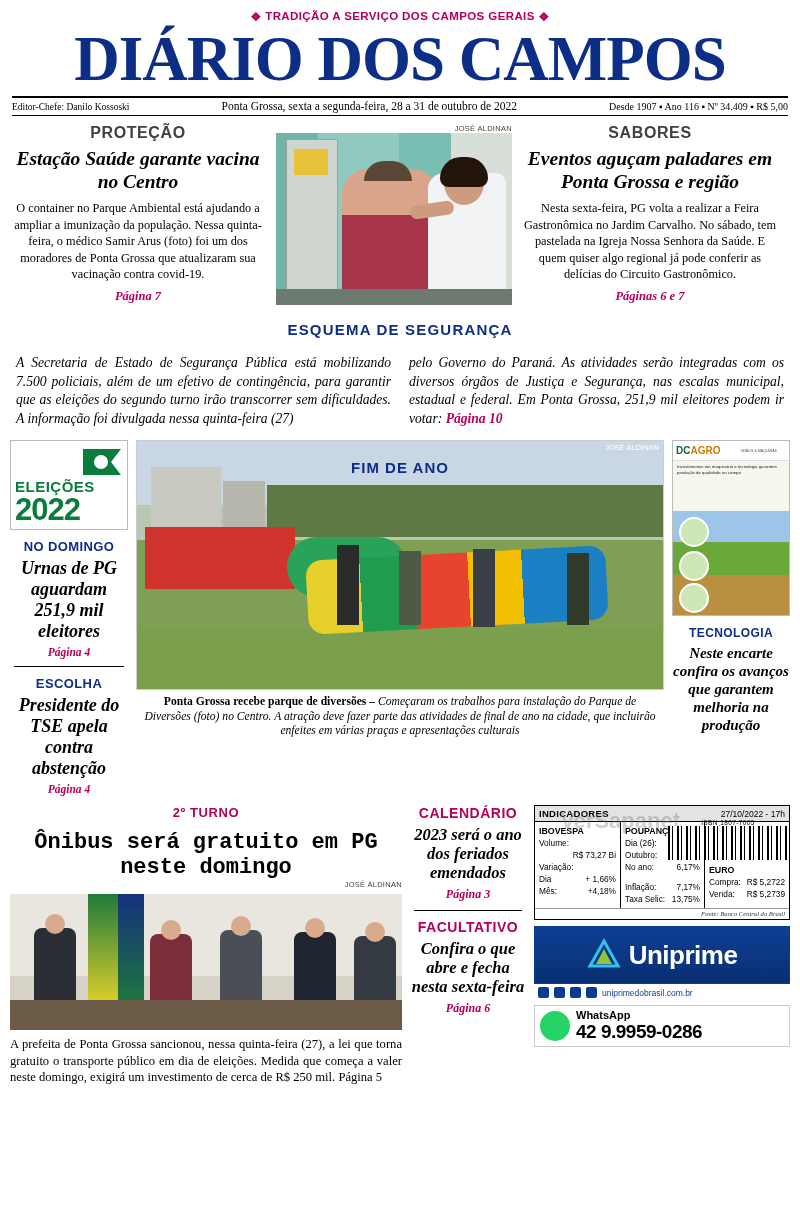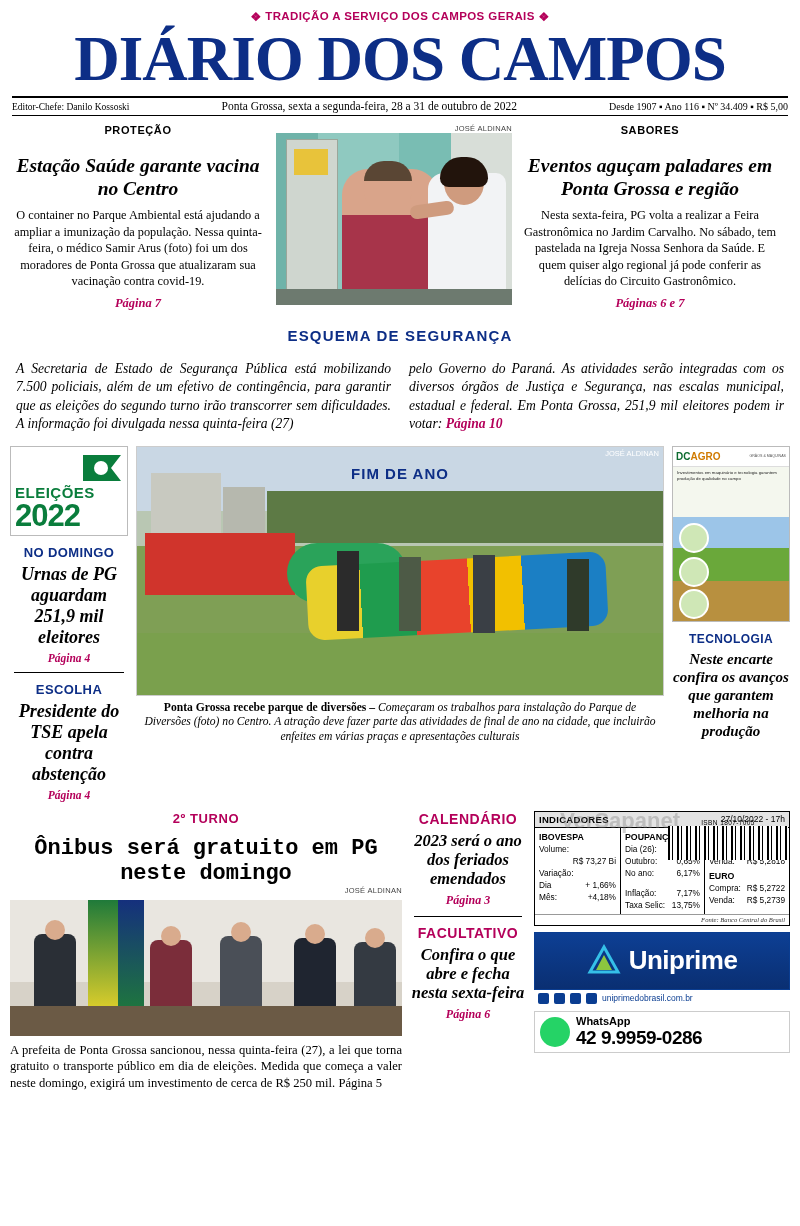--- a/index.html
+++ b/index.html
@@ -46,23 +46,23 @@
   .masthead-meta .left { font-size: 9.5px; }
   .masthead-meta .right { font-size: 10px; }
   .rule-thin { border-top: 1px solid #000; margin: 3px 2px 0 2px; }
 
   
   .topblock { display: flex; gap: 10px; margin-top: 8px; }
   .topcol { width: 256px; text-align: center; }
   .topcol.center { width: 236px; }
   .kicker {
     font-family: "Liberation Sans", sans-serif;
-    font-weight: bold; font-size: 11px; letter-spacing: .6px;
-    color: #000000;
-    margin-bottom: 18px;
+    font-weight: bold; font-size: 16px; letter-spacing: .6px;
+    color: #404040;
+    margin-bottom: 5px;
   }
   .tophead {
     font-family: "Liberation Serif", serif;
     font-weight: bold; font-style: italic;
     font-size: 19.5px; line-height: 23px;
     margin-bottom: 7px;
   }
   .topbody {
     font-size: 12.3px; line-height: 16.5px; text-align: center;
   }
@@ -169,21 +169,21 @@
   }
   .bp-credit { position:absolute; right:4px; top:2px; color:#fff; font-family:"Liberation Sans",sans-serif; font-size:7.5px;}
   .band-caption {
     font-family:"Liberation Serif", serif; font-style:italic;
     font-size:11.6px; line-height:14.5px; text-align:center;
     padding:5px 6px 0 6px;
   }
   .band-caption b { font-style:normal; }
 
   .agro-ad { width:118px; height:176px; border:1px solid #bbb; background:#f4f7ee; position:relative; overflow:hidden;}
-  .agro-top { height:20px; background:#fff; border-bottom:1px solid #ddd; display:flex; align-items:center; padding:0 3px; gap:20px;justify-content:space-between;}
+  .agro-top { height:20px; background:#fff; border-bottom:1px solid #ddd; display:flex; align-items:center; padding:0 3px; gap:20px;}
   .agro-logo { font-family:"Liberation Sans",sans-serif; font-weight:bold; font-size:10px; color:#0d6b2f;}
   .agro-logo span { color:#d07a00; }
   .agro-sub { font-family:"Liberation Sans",sans-serif; font-size:3.6px; color:#555;}
   .agro-txt { font-family:"Liberation Sans",sans-serif; font-size:4.3px; color:#222; padding:3px 4px; line-height:6px;}
   .agro-img { position:absolute; left:0; bottom:0; width:100%; height:104px;
     background:linear-gradient(180deg,#9cc5e8 0 30%, #6aa83a 30% 62%, #b8903f 62% 100%);}
   .agro-circ { position:absolute; width:30px; height:30px; border-radius:50%; background:#cfe7b6; border:2px solid #fff;}
 
   
   .lower { display:flex; gap:8px; margin-top:10px; }

